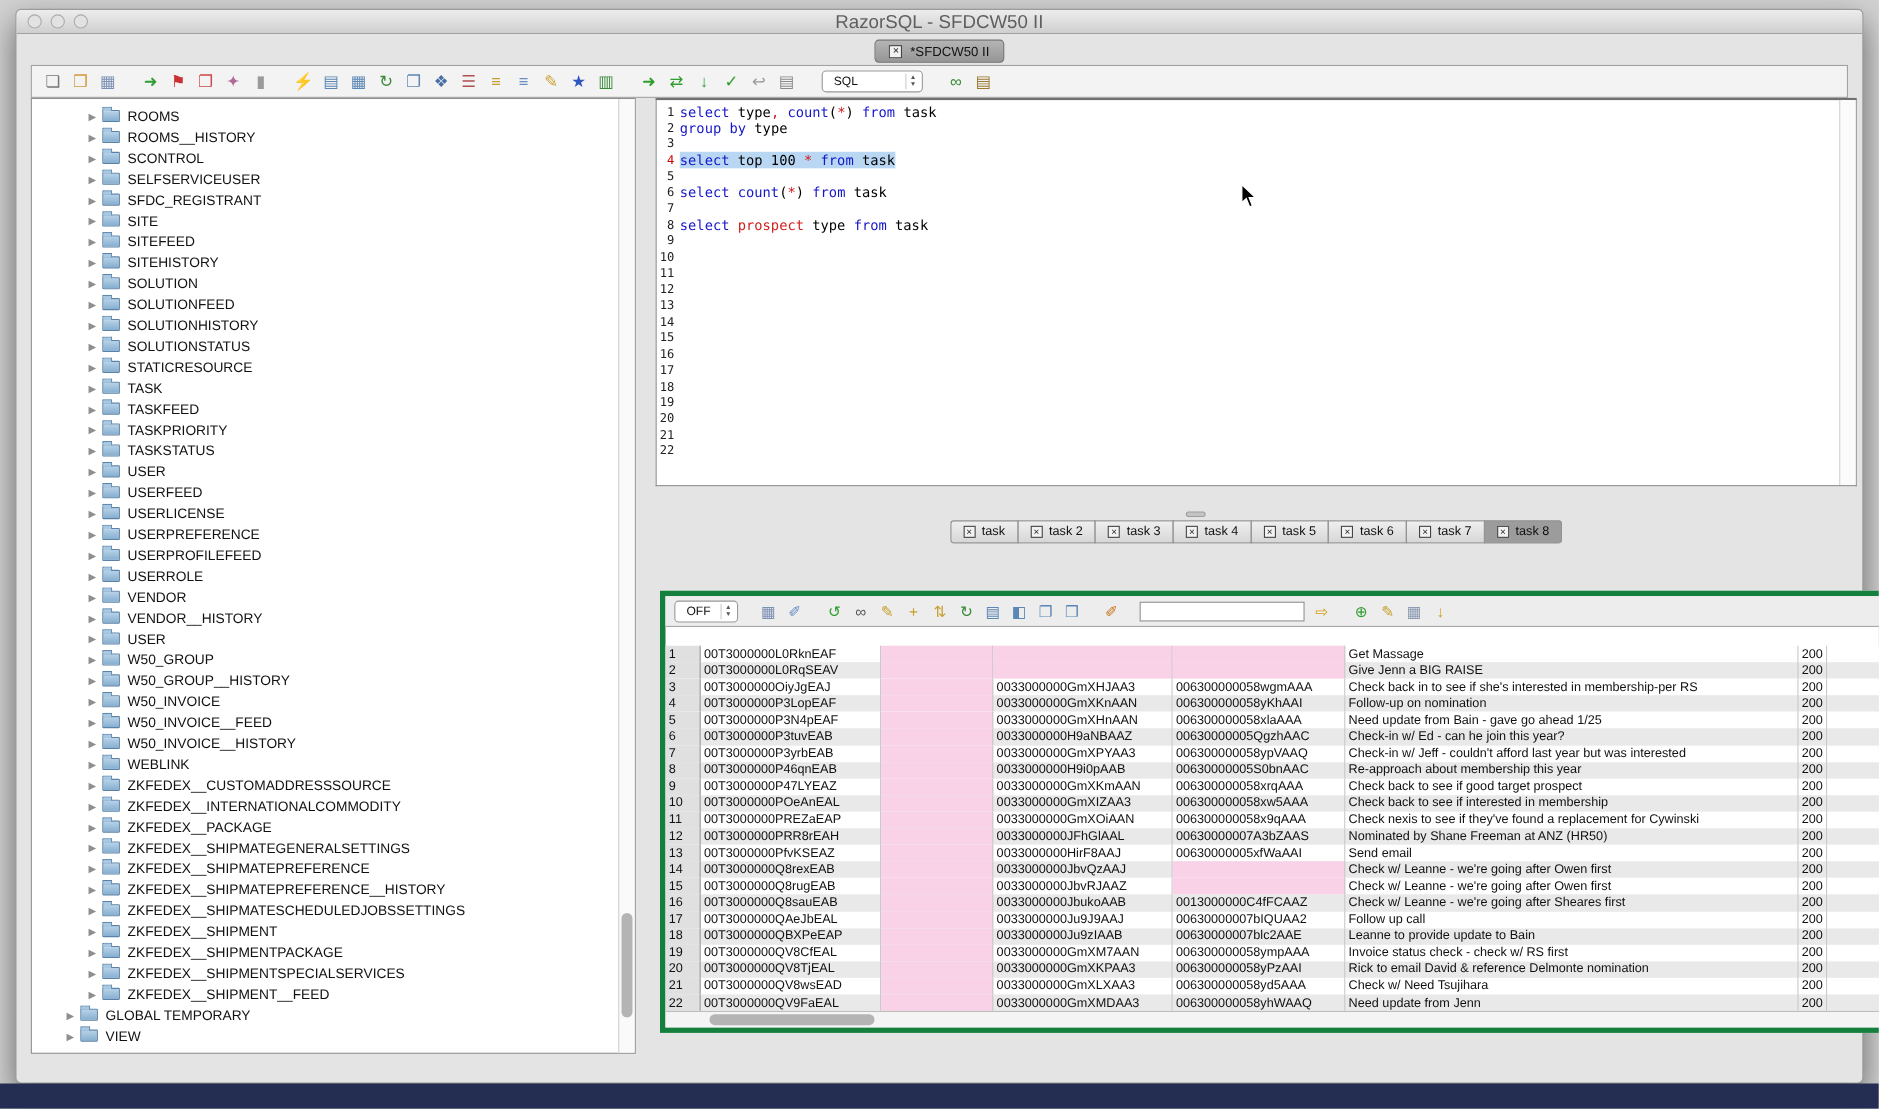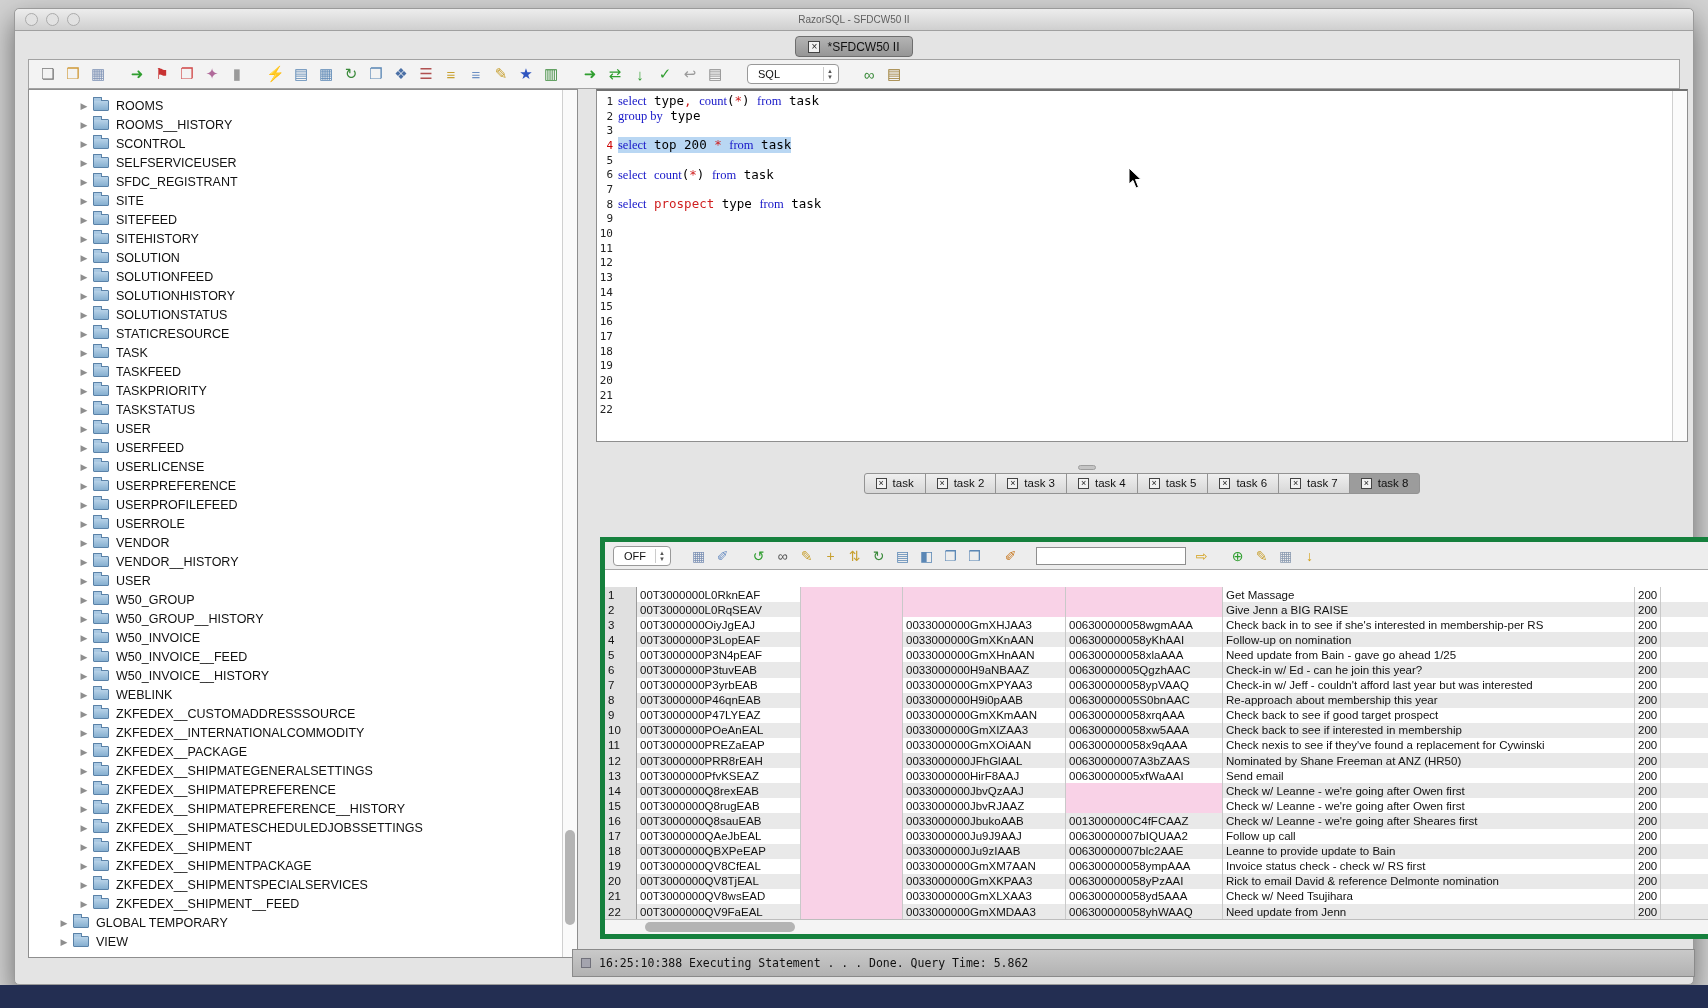--- a/index.html
+++ b/index.html
@@ -4,21 +4,21 @@
 <style>
   *{margin:0;padding:0;box-sizing:border-box;}
   html,body{width:1708px;height:1008px;}
   body{background:#d2d2d2;font-family:"Liberation Sans",sans-serif;position:relative;overflow:hidden;}
   #desktop-strip{position:absolute;left:0;right:0;top:985px;height:23px;background:#232e52;}
   #window{position:absolute;left:14px;top:8px;width:1680px;height:977px;background:#e4e4e4;border:1px solid #9a9a9a;border-radius:5px;box-shadow:0 12px 28px rgba(0,0,0,.5);}
   
   #titlebar{height:22px;background:linear-gradient(#ededed,#cfcfcf);border-bottom:1px solid #a0a0a0;border-radius:5px 5px 0 0;position:relative;display:flex;align-items:center;justify-content:center;}
   .lights{position:absolute;left:10px;top:4px;display:flex;gap:8px;}
   .light{width:13px;height:13px;border-radius:50%;border:1px solid #ababab;background:#e2e2e2;}
-  #win-title{font-size:10px;color:#5f5f5f;text-align:center;}
+  #win-title{font-size:17px;color:#5f5f5f;text-align:center;}
   
   #tabrow{height:26px;display:flex;justify-content:center;align-items:flex-end;}
   #doc-tab{display:flex;align-items:center;gap:7px;height:21px;padding:0 12px;background:linear-gradient(#b4b4b4,#969696);border:1px solid #6e6e6e;border-radius:4px;font-size:12px;color:#111;}
   .xbox{display:inline-flex;align-items:center;justify-content:center;width:12px;height:12px;border:1px solid #444;background:#f2f2f2;font-size:10px;line-height:1;color:#222;flex:none;}
   
   #toolbar{position:absolute;left:13px;right:13px;top:50px;height:30px;background:#f3f3f3;border:1px solid #a2a2a2;display:flex;align-items:center;padding:0 10px;gap:7px;}
   .tbi{width:18px;height:20px;display:inline-flex;align-items:center;justify-content:center;font-size:15px;cursor:default;}
   .tbi.gap{margin-left:14px;}
   .mac-select{height:20px;background:#fff;border:1px solid #999;border-radius:4px;display:inline-flex;align-items:center;font-size:11px;position:relative;padding:0 18px 0 10px;color:#111;}
   .mac-select .stepper{position:absolute;right:2px;top:2px;bottom:2px;width:13px;border-left:1px solid #ccc;display:flex;flex-direction:column;align-items:center;justify-content:center;font-size:6px;color:#555;line-height:6px;}
@@ -35,21 +35,21 @@
   #tree-thumb{position:absolute;left:2px;right:2px;top:740px;height:95px;background:#b4b4b4;border-radius:6px;}
   
   #editor-panel{position:absolute;left:581px;top:80px;width:1092px;height:353px;background:#fff;border:1px solid #8e8e8e;border-top:2px solid #707070;overflow:hidden;}
   #editor{padding-top:3px;font-family:"DejaVu Sans Mono",monospace;font-size:12.5px;}
   .ed-line{height:14.7px;display:flex;align-items:center;white-space:pre;}
   .ln{width:16px;flex:none;text-align:right;font-size:11px;color:#222;margin-right:5px;font-family:"DejaVu Sans Mono",monospace;}
   .ln.cur{color:#cc0000;}
   .code{white-space:pre;}
   .code.sel{background:#b9d7f3;}
   .seg{color:#000;}
-  .seg.kw{color:#1616c8;font-family:Liberation Serif, serif;}
+  .seg.kw{color:#1616c8;}
   .seg.lit{color:#cf1f1f;}
   #editor-scroll{position:absolute;right:0;top:0;bottom:0;width:15px;background:#fbfbfb;border-left:1px solid #d0d0d0;}
   
   #ed-status{position:absolute;left:581px;top:434px;width:1092px;height:19px;background:linear-gradient(#c6c6c6,#aeaeae);border:1px solid #8a8a8a;display:flex;align-items:center;justify-content:center;gap:18px;font-size:11px;color:#111;}
   #split-dot{position:absolute;left:1063px;top:456px;width:18px;height:5px;border-radius:3px;background:#c4c4c4;border:1px solid #9e9e9e;}
   
   #rtabs{position:absolute;left:581px;top:463px;width:1092px;height:22px;display:flex;justify-content:center;align-items:center;}
   .rtab{height:21px;display:flex;align-items:center;gap:6px;padding:0 11px;background:linear-gradient(#efefef,#d7d7d7);border:1px solid #939393;margin-left:-1px;font-size:11.5px;color:#111;}
   .rtab:first-of-type{border-radius:3px 0 0 3px;margin-left:0;}
   .rtab:last-of-type{border-radius:0 3px 3px 0;}
@@ -471,21 +471,21 @@
           <span class="code"><span class="seg kw">group by</span><span class="seg "> type</span></span>
         </div>
 
         <div class="ed-line">
           <span class="ln">3</span>
           <span class="code"></span>
         </div>
 
         <div class="ed-line">
           <span class="ln cur">4</span>
-          <span class="code sel"><span class="seg kw">select</span><span class="seg "> top 200 </span><span class="seg lit">*</span><span class="seg "> </span><span class="seg kw">from</span><span class="seg "> task</span></span>
+          <span class="code sel"><span class="seg kw">select</span><span class="seg "> top 100 </span><span class="seg lit">*</span><span class="seg "> </span><span class="seg kw">from</span><span class="seg "> task</span></span>
         </div>
 
         <div class="ed-line">
           <span class="ln">5</span>
           <span class="code"></span>
         </div>
 
         <div class="ed-line">
           <span class="ln">6</span>
           <span class="code"><span class="seg kw">select</span><span class="seg "> </span><span class="seg kw">count</span><span class="seg ">(</span><span class="seg lit">*</span><span class="seg ">)</span><span class="seg "> </span><span class="seg kw">from</span><span class="seg "> task</span></span>
@@ -901,24 +901,20 @@
     </div>
 
     <div id="grid-vscroll">
       <div id="grid-vthumb"></div>
     </div>
     <div id="grid-hscroll">
       <div id="grid-hthumb"></div>
     </div>
   </div>
 
-  <div id="status-bar">
-    <span id="stop-square"></span>
-    <span>16:25:10:388 Executing Statement . . . Done. Query Time: 5.862</span>
-  </div>
 
 </div>
 
 <div id="desktop-strip"></div>
 
 <svg id="cursor" width="16" height="22" viewBox="0 0 16 22">
   <polygon points="1,0 1,16 5,12.5 8,20 10.5,19 7.5,11.5 13,11.5" fill="#000" stroke="#fff" stroke-width="1"></polygon>
 </svg>
 
 </body></html>

